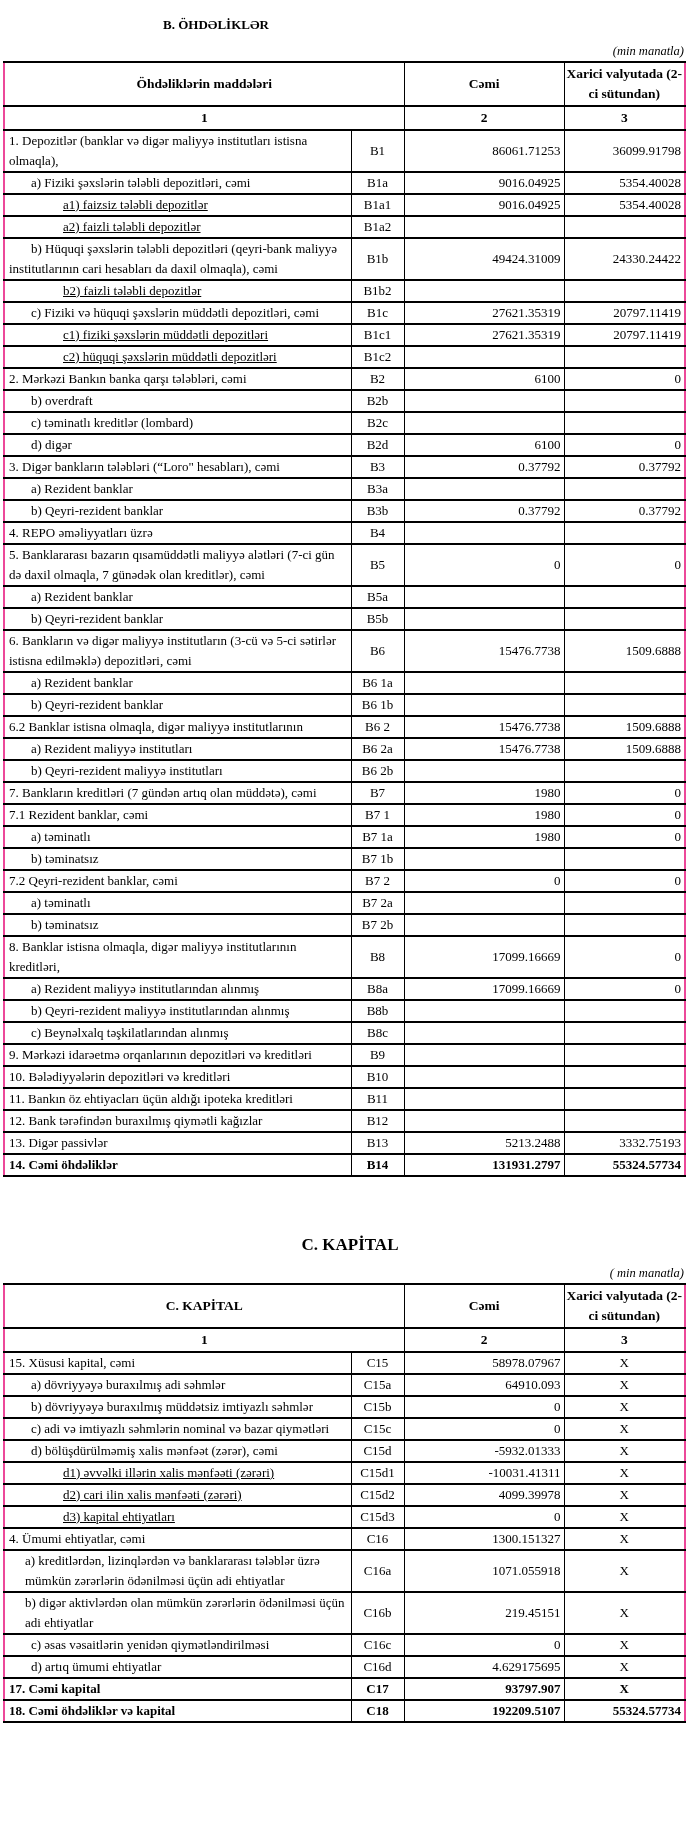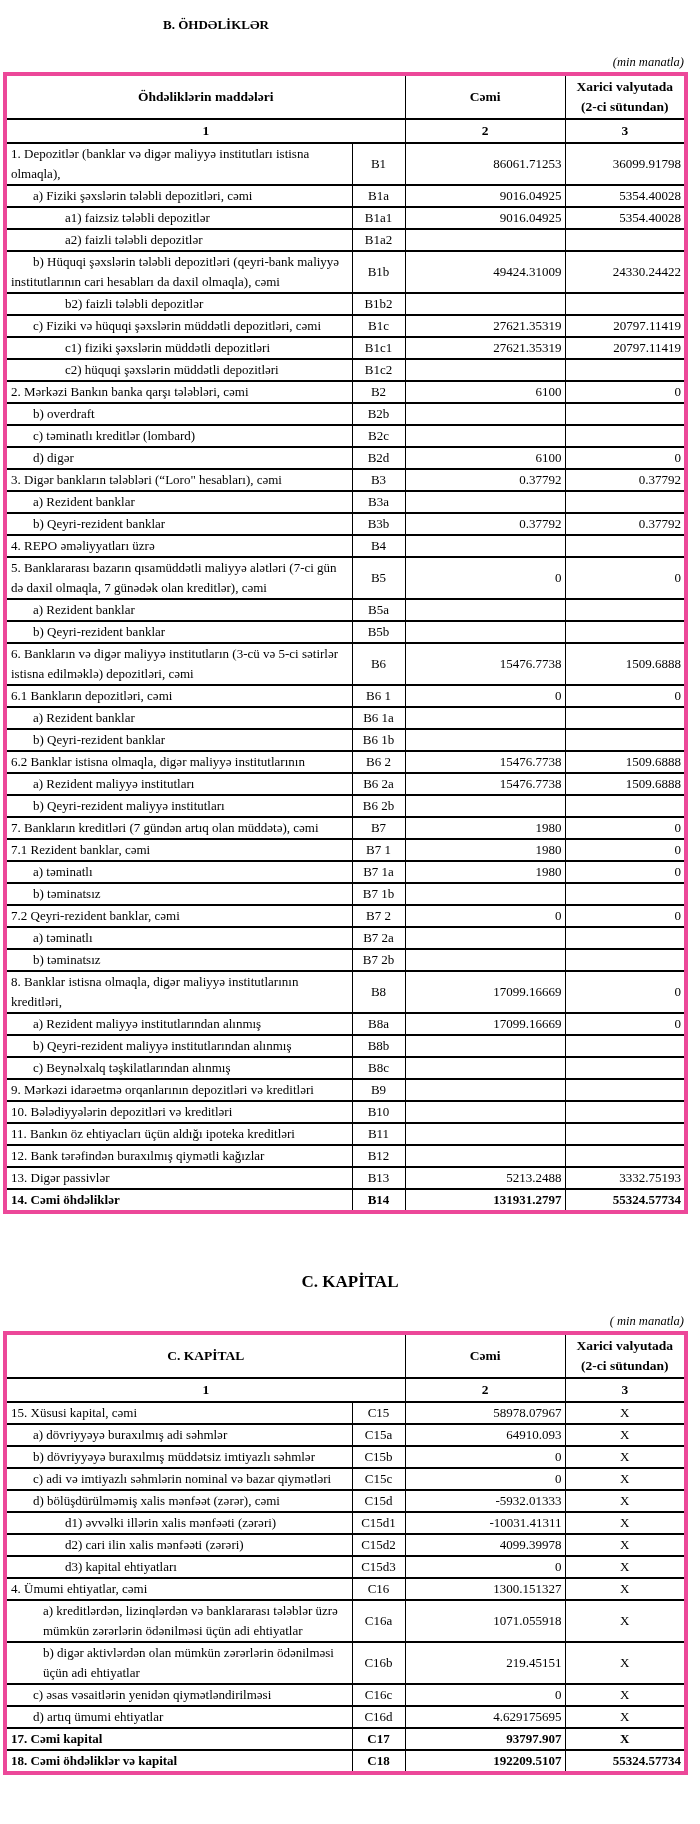--- a/index.html
+++ b/index.html
@@ -23,29 +23,29 @@
     width:700px;
     text-align:center;
     font-size:17px;
     font-weight:bold;
   }
   .unit-note {
     width:684px;
     text-align:right;
     font-style:italic;
     font-size:12.5px;
-    margin-top:22px;
+    margin-top:11px;
     margin-bottom:2px;
   }
   table.sheet {
     border-collapse:collapse;
     width:681px;
     margin-left:3px;
     table-layout:fixed;
-    border:4px solid #ec4899;
+    border:2px solid #ec4899;
   }
   .sheet th, .sheet td {
     border-left:1px solid #000;
     border-right:1px solid #000;
     border-top:2px solid #000;
     border-bottom:2px solid #000;
     overflow:hidden;
   }
   .sheet th {
     font-weight:bold;
@@ -59,22 +59,22 @@
   thead tr.h2 { height:20px; }
   tbody td {
     font-size:13px;
     line-height:20px;
     height:20px;
     padding:0 2px;
     vertical-align:middle;
   }
   td.lbl  { text-align:left; padding-left:4px; }
   td.lbl.ind1 { text-indent:22px; }
-  td.lbl.ind2 { text-indent:54px; }
-  td.lbl.hang1 { text-indent:0; padding-left:36px; }
+  td.lbl.ind2 { text-indent:54px;text-decoration:underline; }
+  td.lbl.hang1 { text-indent:0; padding-left:20px; }
   td.code { text-align:center; }
   td.num  { text-align:right; padding-right:3px; }
   td.num.xmark { text-align:center; padding-right:2px; }
   tr.bold-row td { font-weight:bold;font-family:Liberation Serif, serif; }
 </style>
 </head>
 <body>
 
 <div class="page">
 
@@ -221,26 +221,20 @@
           <td class="num"></td>
           <td class="num"></td>
         </tr>
         <tr>
           <td class="lbl ind0">6. Bankların və digər maliyyə institutların (3-cü və 5-ci sətirlər istisna edilməklə) depozitləri, cəmi</td>
           <td class="code">B6</td>
           <td class="num">15476.7738</td>
           <td class="num">1509.6888</td>
         </tr>
         <tr>
-          <td class="lbl ind0">6.1 Bankların depozitləri, cəmi</td>
-          <td class="code">B6 1</td>
-          <td class="num">0</td>
-          <td class="num">0</td>
-        </tr>
-        <tr>
           <td class="lbl ind1">a) Rezident banklar</td>
           <td class="code">B6 1a</td>
           <td class="num"></td>
           <td class="num"></td>
         </tr>
         <tr>
           <td class="lbl ind1">b) Qeyri-rezident banklar</td>
           <td class="code">B6 1b</td>
           <td class="num"></td>
           <td class="num"></td>

